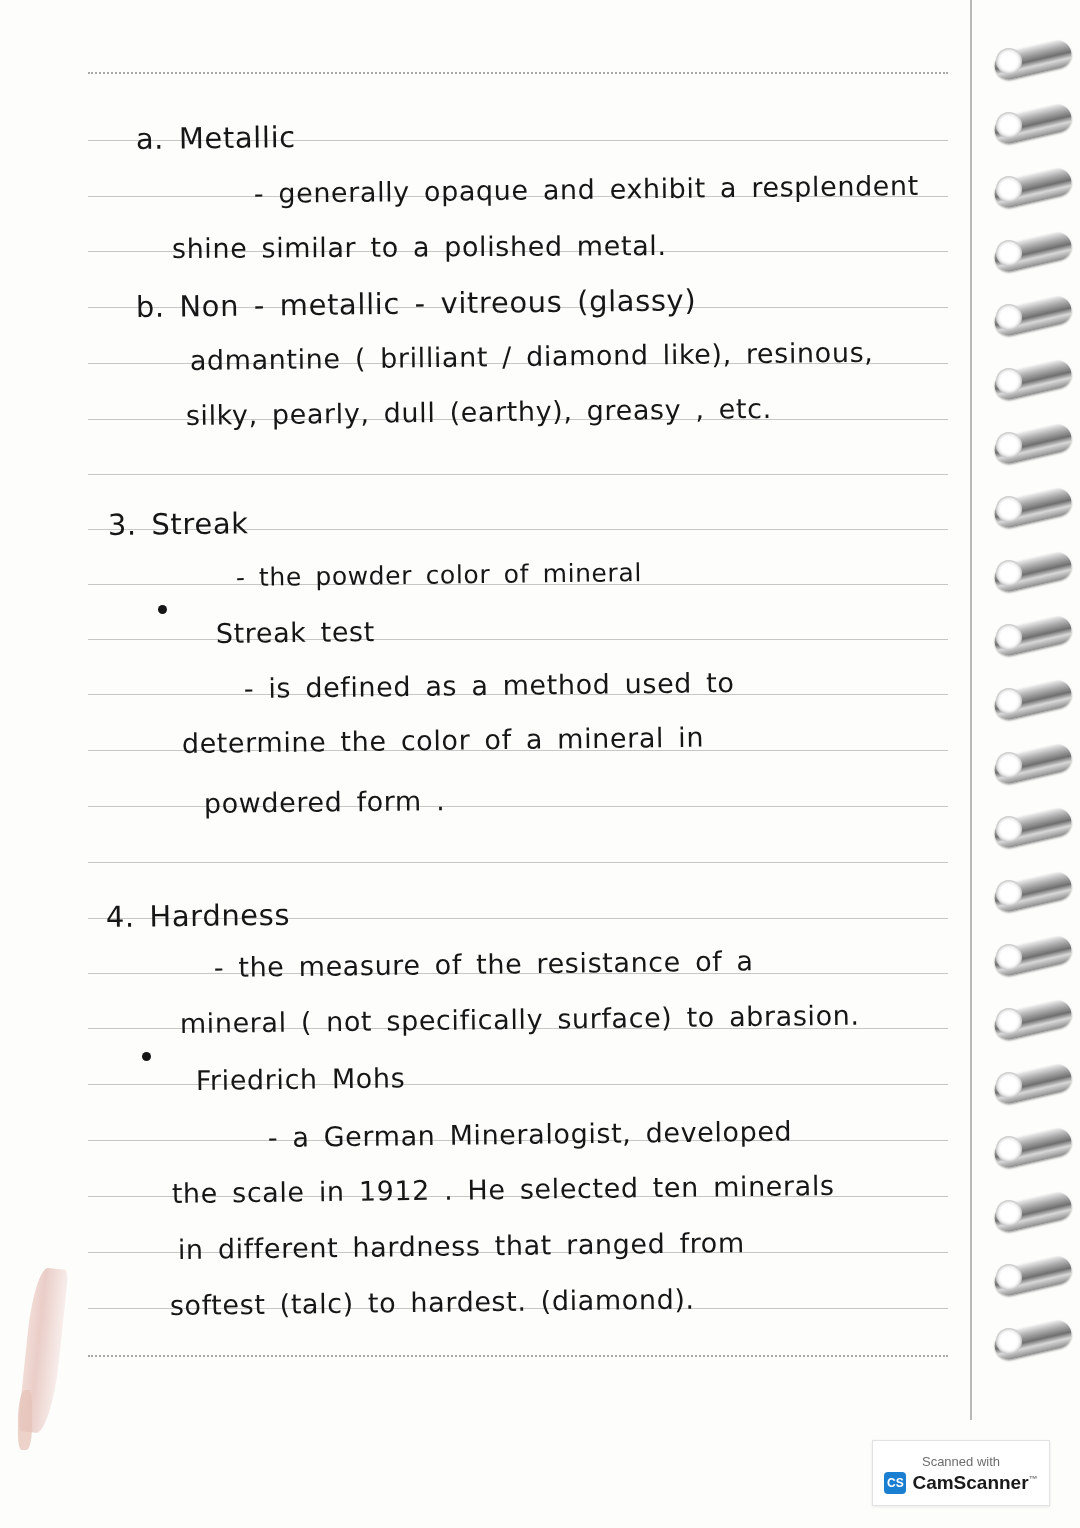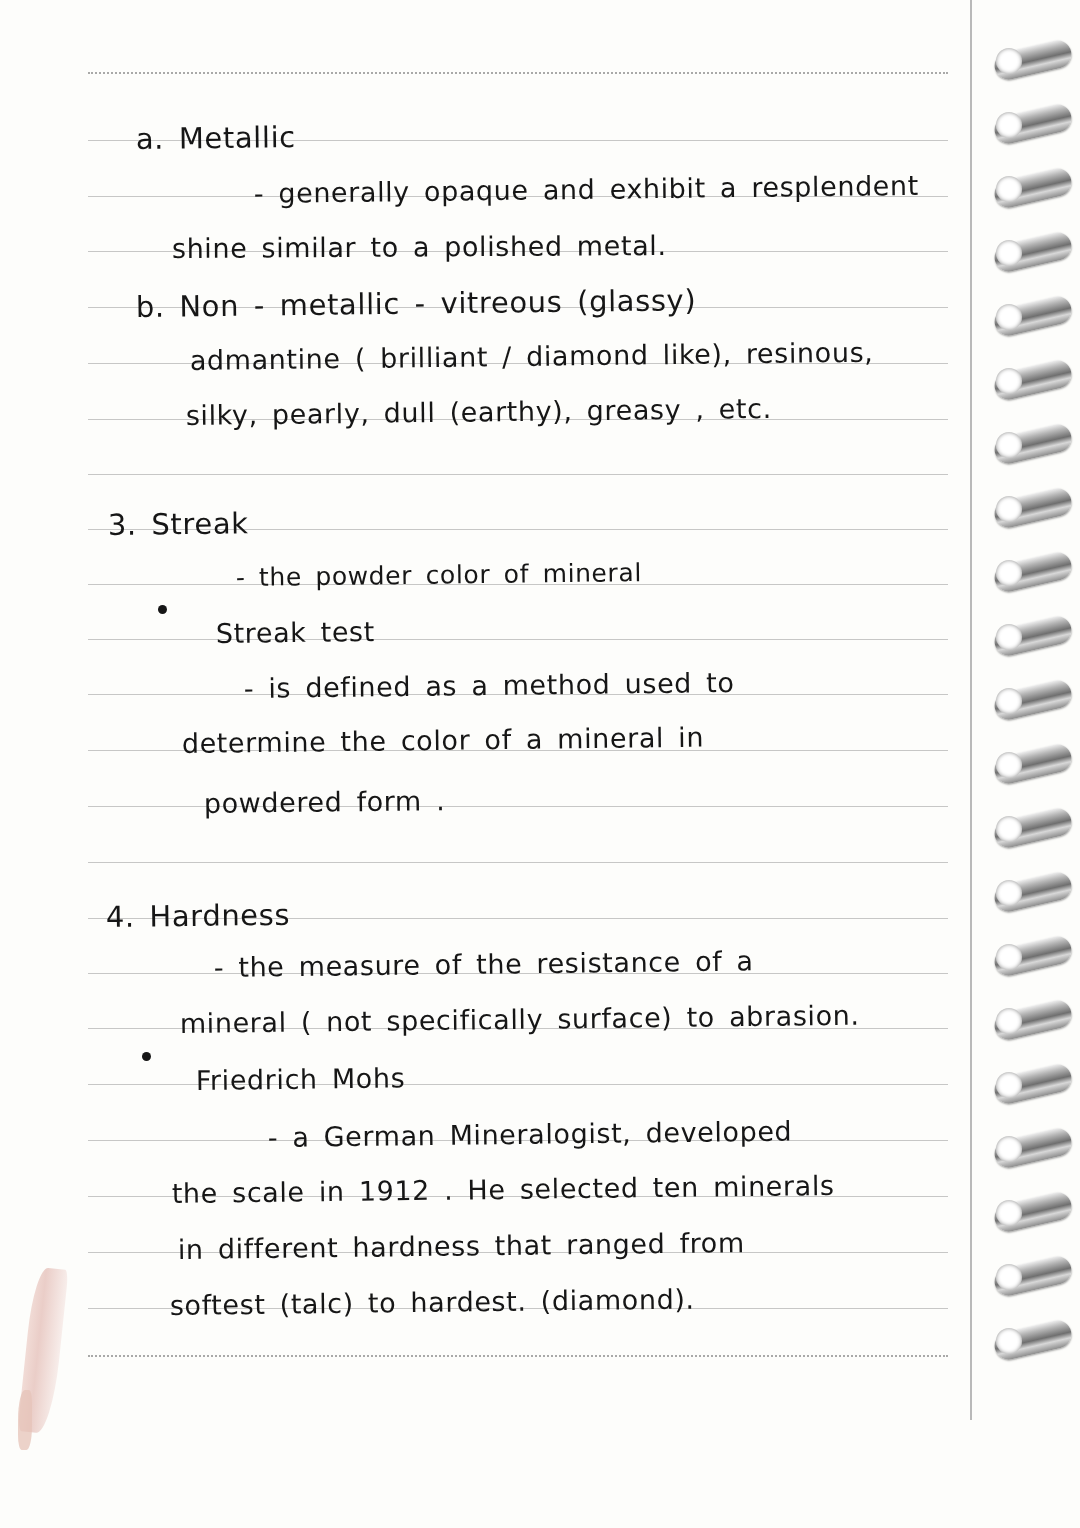--- a/index.html
+++ b/index.html
@@ -323,14 +323,23 @@
         <div class="ring" style="top: 1320px;">
           <div class="metal"></div>
           <div class="hole"></div>
         </div>
       </div>
   </div>
 
   <div class="curl"></div>
   <div class="curl2"></div>
 
+  <div class="watermark">
+    <div class="scanned">Scanned with</div>
+    <div class="brandrow">
+      <div class="cs-badge">CS</div>
+      <div class="cs-name">
+        <span>CamScanner</span><span class="cs-tm">™</span>
+      </div>
+    </div>
+  </div>
 
 </div>
 
 </body></html>

